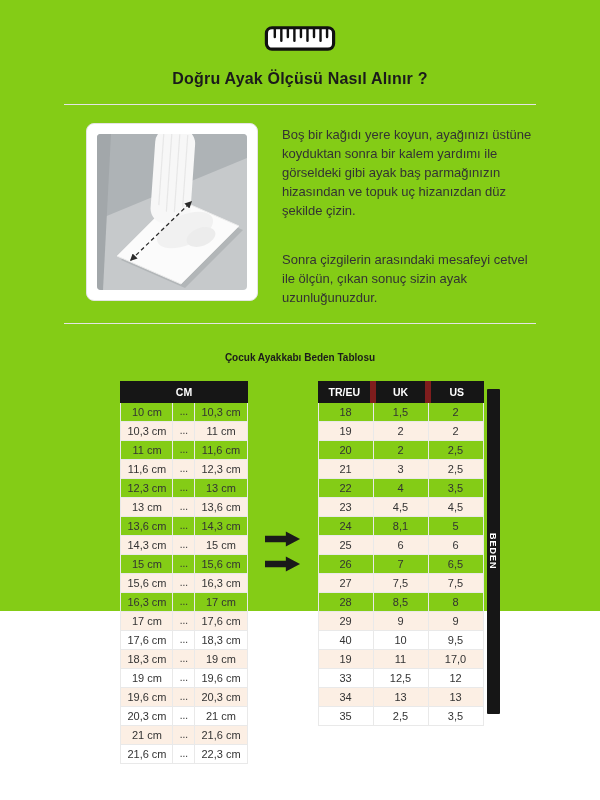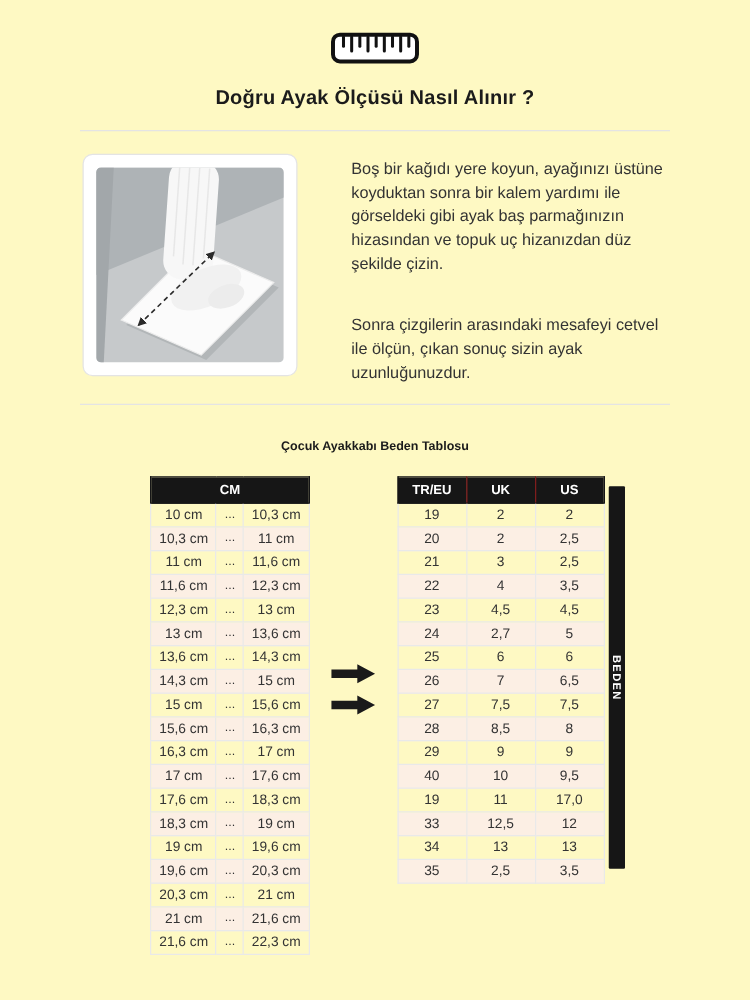--- a/index.html
+++ b/index.html
@@ -2,31 +2,31 @@
 <html><head>
 <meta charset="utf-8">
 <style>
   * { margin:0; padding:0; box-sizing:border-box; }
   html,body { background:#fff; }
   body {
     width:600px; height:800px;
     font-family:"Liberation Sans", sans-serif;
     color:#222; overflow:hidden;
   }
-  .page { width:600px; height:800px; background:#fef9c3; position:relative; }
+  .page { width:600px; height:611px; background:#84cc16; position:relative; }
 
   .ruler-wrap { display:flex; justify-content:center; padding-top:24px; }
 
   .main-title {
     text-align:center; font-size:16px; font-weight:bold;
     margin-top:18px; color:#1b1b1b; letter-spacing:.2px;
   }
   .divider { border-top:1px solid #e4e4e4; margin:16px 64px 0 64px; }
 
-  .howto { display:flex; padding:18px 64px 0 66px; gap:43px; }
+  .howto { display:flex; padding:18px 64px 0 66px; gap:24px;margin-left:20px; }
   .photo-frame {
     width:172px; height:178px; flex:none;
     border:1px solid #e4e4e4; border-radius:8px; padding:10px;
     background:#fff;
   }
   .photo { width:100%; height:100%; border-radius:4px; overflow:hidden; display:block; }
   .texts { flex:1; padding-top:2px; }
   .para { font-size:13px; line-height:19px; color:#333; }
   .para + .para { margin-top:30px; }
 
@@ -45,21 +45,21 @@
   }
   .cm-table col.c-side { width:52px; }
   .cm-table col.c-dots { width:22px; }
   .dots { color:#9a9a9a; font-size:10px; }
 
   thead th {
     background:#161616; color:#fff; font-weight:bold;
     font-size:10.5px; padding:3px 2px; line-height:14px;
     border:1px solid #161616;
   }
-  .size-table thead th { border-right:1px solid #7f1d1d; }
+  .size-table thead th { border-right:6px solid #7f1d1d; }
   .size-table thead th:last-child { border-right:1px solid #161616; }
 
   tbody tr:nth-child(even) td { background:#fcefe4; }
 
   .size-wrap { display:flex; gap:3px; align-items:stretch; }
   .size-table { width:165px; }
   .size-table td {
     border:1px solid #e9e9e9; text-align:center;
     padding:2px 2px; line-height:14px; color:#333;
   }
@@ -278,20 +278,25 @@
           </colgroup>
         <thead>
           <tr>
             <th>TR/EU</th>
             <th>UK</th>
             <th>US</th>
           </tr>
         </thead>
         <tbody>
             <tr>
+              <td>18</td>
+              <td>1,5</td>
+              <td>2</td>
+            </tr>
+            <tr>
               <td>19</td>
               <td>2</td>
               <td>2</td>
             </tr>
             <tr>
               <td>20</td>
               <td>2</td>
               <td>2,5</td>
             </tr>
             <tr>
@@ -304,21 +309,21 @@
               <td>4</td>
               <td>3,5</td>
             </tr>
             <tr>
               <td>23</td>
               <td>4,5</td>
               <td>4,5</td>
             </tr>
             <tr>
               <td>24</td>
-              <td>2,7</td>
+              <td>8,1</td>
               <td>5</td>
             </tr>
             <tr>
               <td>25</td>
               <td>6</td>
               <td>6</td>
             </tr>
             <tr>
               <td>26</td>
               <td>7</td>

